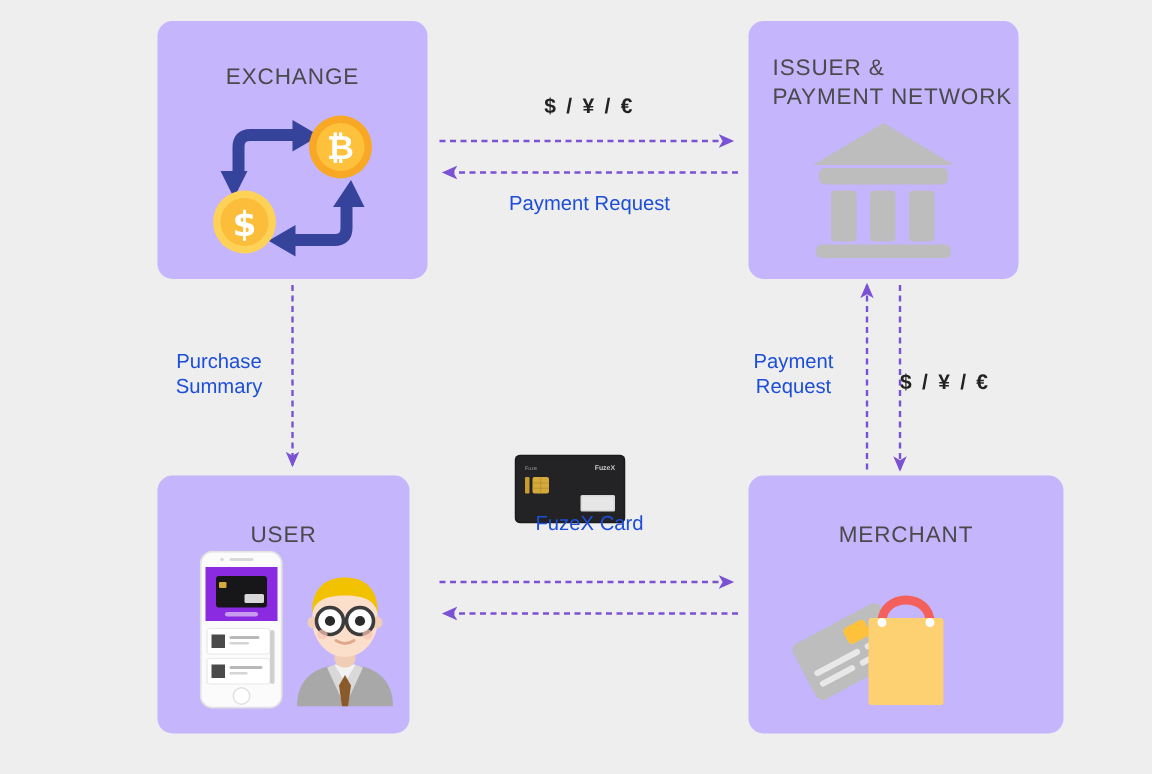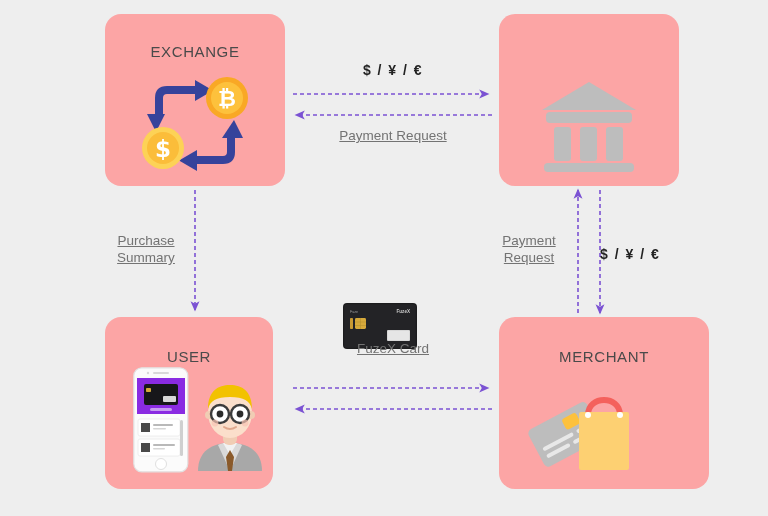--- a/index.html
+++ b/index.html
@@ -7,22 +7,22 @@
     width: 768px; height: 516px;
     background: #eeeeee;
     font-family: "Liberation Sans", sans-serif;
     overflow: hidden;
   }
   #stage { position: relative; width: 768px; height: 516px; }
 
   
   .card {
     position: absolute;
-    background: #fca5a5;
-    border-radius: 16px;
+    background: #c4b5fd;
+    border-radius: 10px;
     padding-left: 28px;
   }
   #card-exchange { left: 105px; top: 14px;  width: 180px; height: 172px; }
   #card-issuer   { left: 499px; top: 14px;  width: 180px; height: 172px; }
   #card-user     { left: 105px; top: 317px; width: 168px; height: 172px; }
   #card-merchant { left: 499px; top: 317px; width: 210px; height: 172px; }
 
   .card-title {
     position: absolute;
     left: 0; right: 0;
@@ -56,26 +56,25 @@
   
   #fuzex-card {
     position: absolute;
     left: 343px; top: 303px;
     width: 74px; height: 46px;
   }
 
   
   .flow-label {
     position: absolute;
-    color: #737373;
+    color: #1d4ed8;
     font-size: 13.5px;
     text-align: center;
     line-height: 17px;
     white-space: pre-line;
-    text-decoration: underline;
   }
   .currency-label {
     position: absolute;
     color: #222222;
     font-size: 14px;
     font-weight: bold;
     letter-spacing: 1.5px;
     text-align: center;
     white-space: nowrap;
   }
@@ -142,20 +141,22 @@
         <text x="90" y="34" text-anchor="middle" font-family="DejaVu Sans, sans-serif" font-size="22" font-weight="bold" fill="#ffffff">₿</text>
 
         <circle cx="26" cy="76" r="21" fill="#fdd256"></circle>
         <circle cx="26" cy="76" r="16" fill="#fbbd3a"></circle>
         <text x="26" y="85" text-anchor="middle" font-family="DejaVu Sans, sans-serif" font-size="23" font-weight="bold" fill="#ffffff">$</text>
       </svg>
     </div>
   </div>
 
   <div class="card" id="card-issuer">
+    <div class="card-title">ISSUER &amp;
+PAYMENT NETWORK</div>
     <div class="icon-wrap" id="bank-icon">
       <svg viewBox="0 0 98 98" width="98" height="98">
         <polygon points="49,6 96,34 2,34" fill="#bdbdbd"></polygon>
         <rect x="6" y="36" width="86" height="11" rx="4" fill="#bdbdbd"></rect>
         <rect x="14" y="51" width="17" height="34" rx="3" fill="#bdbdbd"></rect>
         <rect x="40" y="51" width="17" height="34" rx="3" fill="#bdbdbd"></rect>
         <rect x="66" y="51" width="17" height="34" rx="3" fill="#bdbdbd"></rect>
         <rect x="4" y="87" width="90" height="9" rx="4" fill="#bdbdbd"></rect>
       </svg>
     </div>

